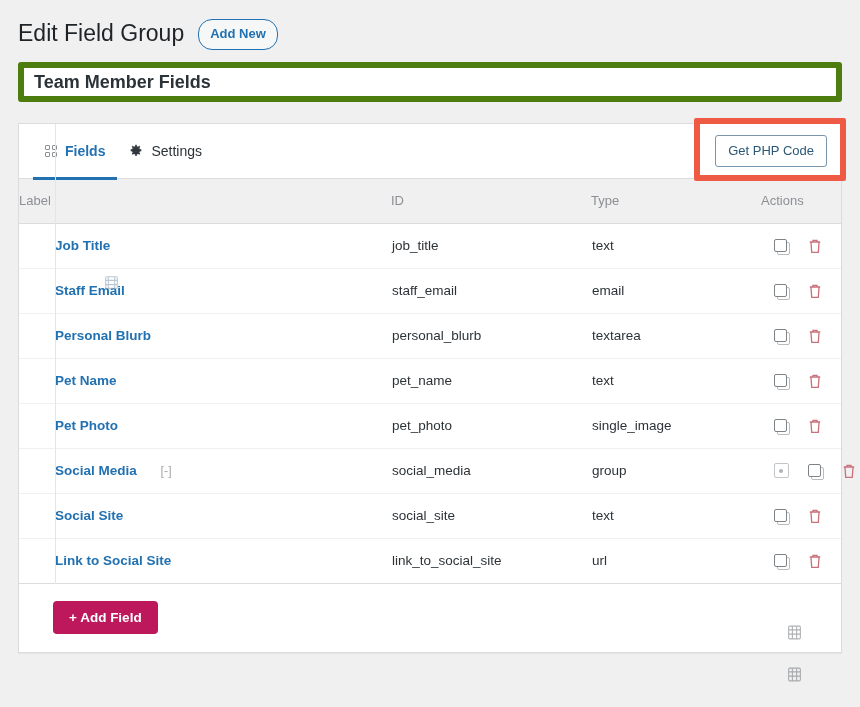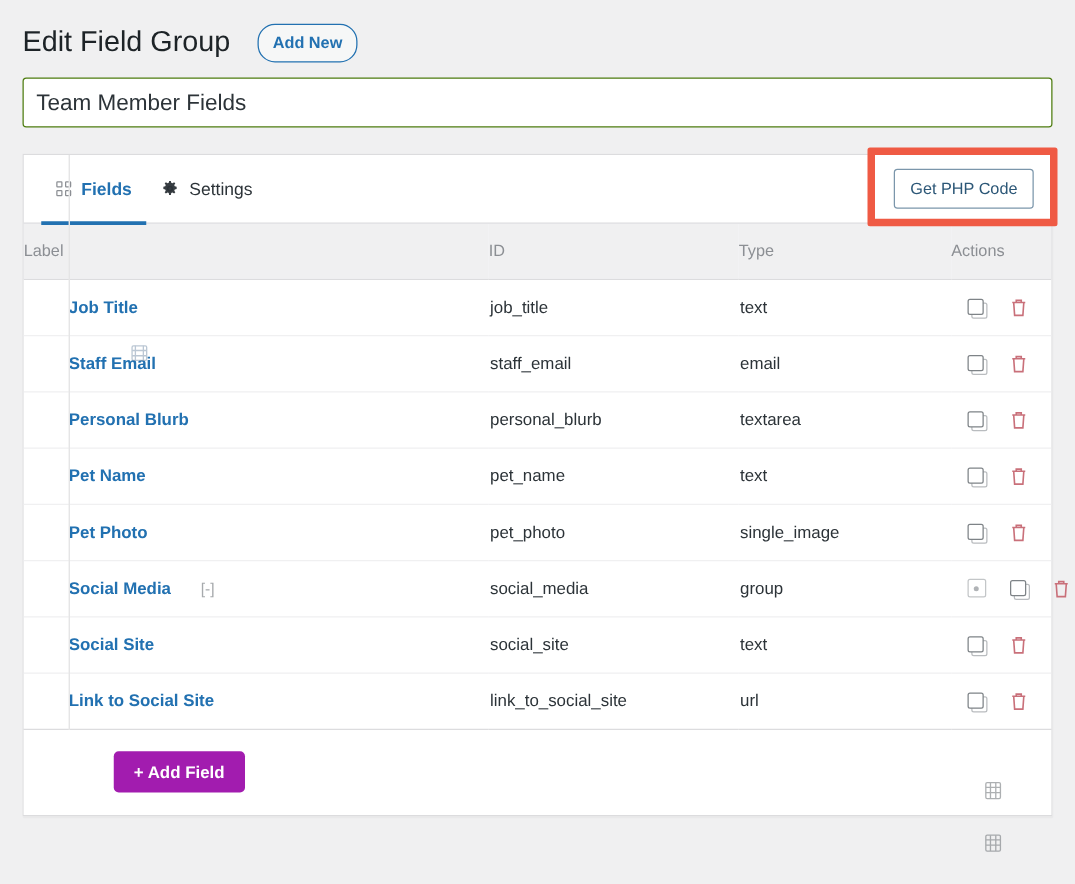--- a/index.html
+++ b/index.html
@@ -16,21 +16,21 @@
     background: #f0f0f1;
     overflow: hidden;
   }
 
   
   .page-head {
     position: absolute;
     left: 18px; top: 4px;
     display: flex;
     align-items: center;
-    gap: 22px;
+    gap: 14px;
   }
   .page-title {
     font-size: 23px;
     font-weight: 400;
     color: #1d2327;
     line-height: 1.3;
     white-space: nowrap;
   }
   .add-new-btn {
     display: inline-block;
@@ -50,25 +50,26 @@
   .title-input-wrap {
     position: absolute;
     left: 18px; top: 62px;
     width: 824px; height: 40px;
   }
   .title-input {
     width: 100%; height: 100%;
     font-size: 18px;
     color: #2c3338;
     padding: 4px 10px;
-    border: 1px solid #4d7c0f;
+    border: 6px solid #4d7c0f;
     border-radius: 3px;
     background: #fff;
     font-family: "Liberation Sans", sans-serif;
     outline: none;
+    font-weight: bold;
   }
 
   
   .panel {
     position: absolute;
     left: 18px; top: 123px;
     width: 824px;
     background: #fff;
     border: 1px solid #dcdcde;
     box-shadow: 0 1px 1px rgba(0,0,0,.04);
@@ -241,31 +242,30 @@
   
   .panel-footer {
     position: relative;
     height: 68px;
     background: #fff;
     display: flex;
     align-items: center;
     padding-left: 34px;
   }
   .add-field-btn {
-    background: #a21caf;
+    background: #be185d;
     color: #fff;
     font-size: 13.5px;
     font-weight: 600;
     border: none;
     border-radius: 4px;
     padding: 10px 16px;
     cursor: pointer;
     font-family: "Liberation Sans", sans-serif;
     line-height: 1;
-    margin-left: 38px;
   }
 
   
   .broken-glyph {
     position: absolute;
     width: 17px; height: 17px;
     opacity: .55;
     pointer-events: none;
   }
   .cursor-glyph {

